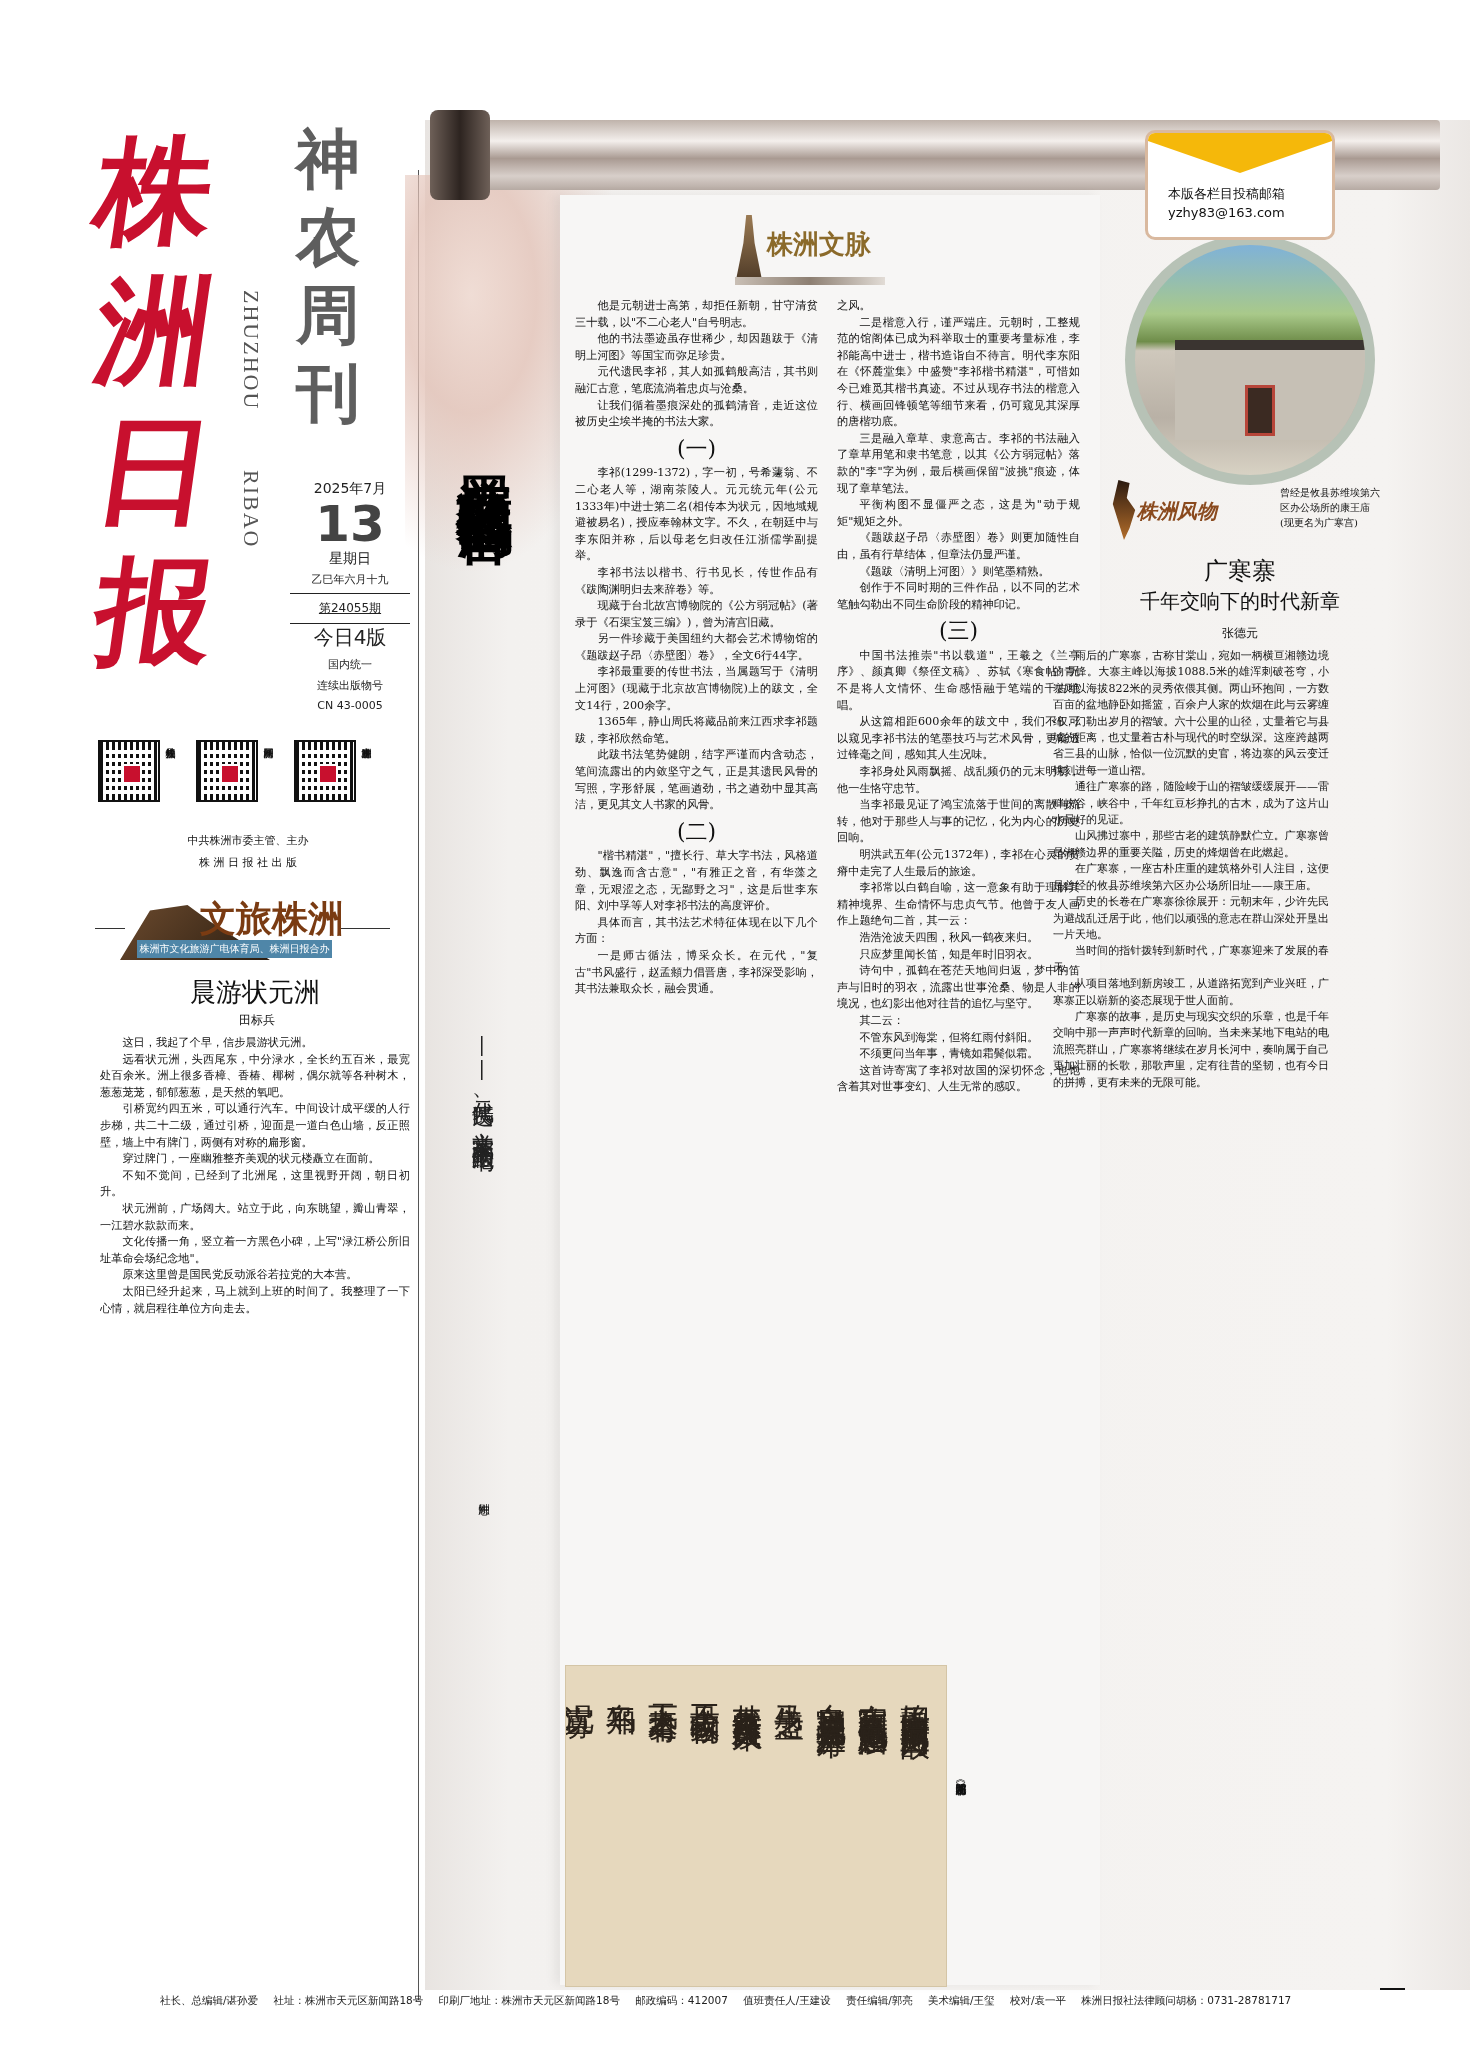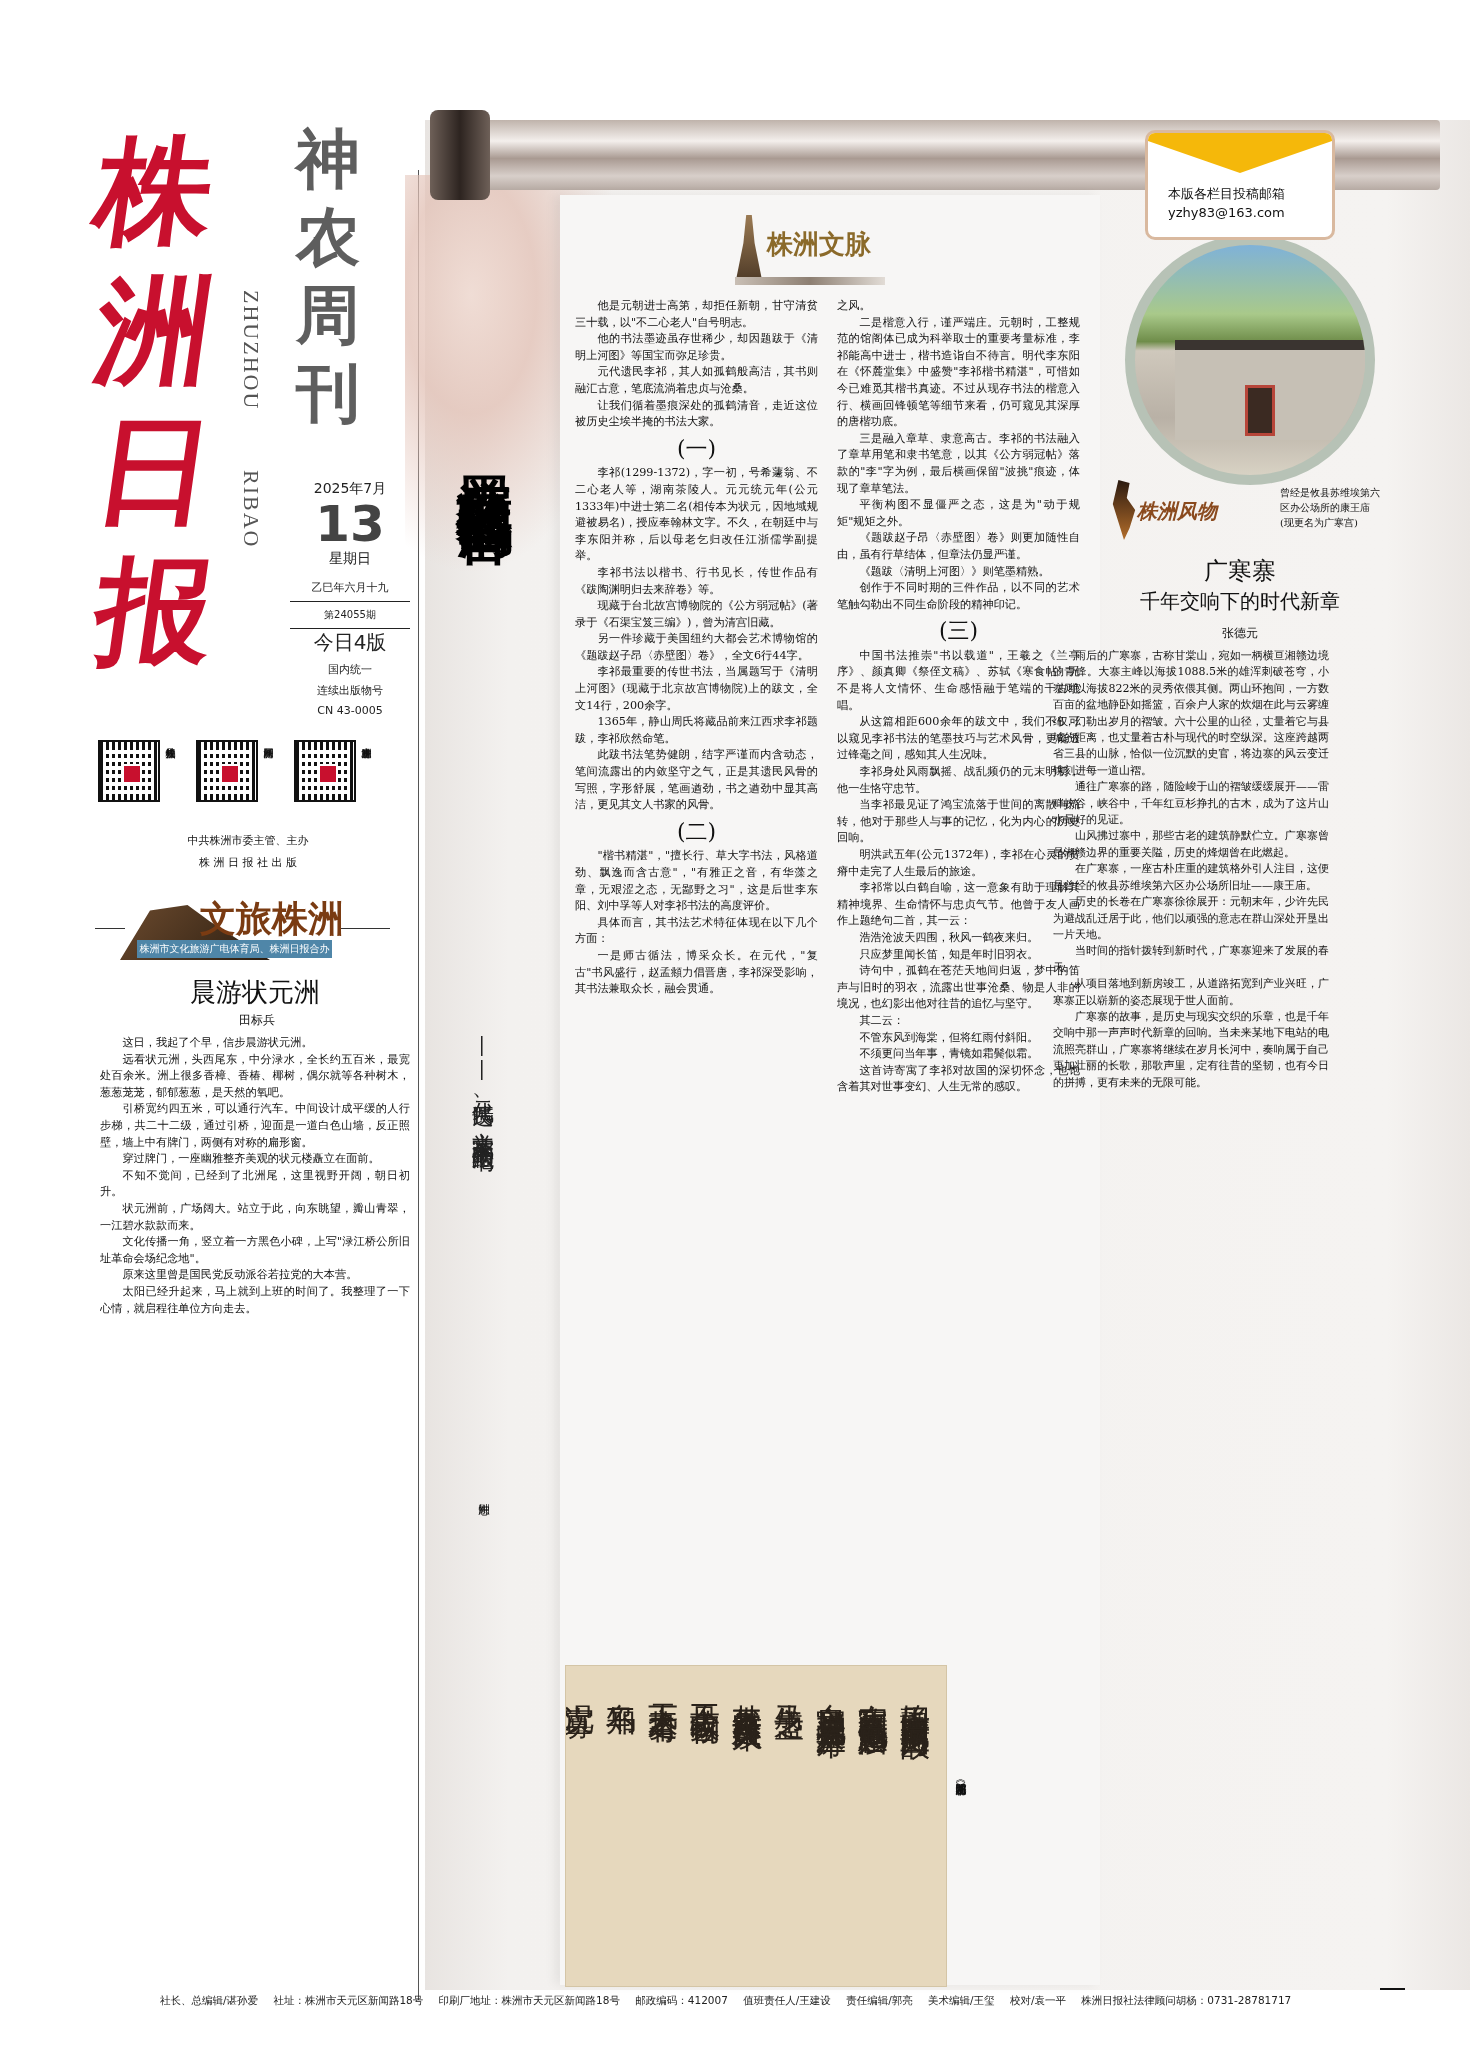--- a/index.html
+++ b/index.html
@@ -12,22 +12,22 @@
   .logo span{display:block;transform:skewX(-8deg);}
   .pinyin{left:238px;top:290px;writing-mode:vertical-rl;font-family:"Liberation Serif",serif;
     font-size:22px;color:#555;letter-spacing:2px;}
   .pinyin2{left:238px;top:470px;}
   .weekly{left:288px;top:120px;width:80px;font-size:64px;font-weight:bold;color:#5e5e5e;
     line-height:78px;text-align:center;}
   .dateblock{left:290px;top:480px;width:120px;text-align:center;color:#222;}
   .dateblock .ym{font-size:14px;}
   .dateblock .day{font-size:50px;font-weight:bold;color:#444;line-height:52px;}
   .dateblock .wk{font-size:14px;}
-  .dateblock .lunar{font-size:11px;margin-top:12px;padding-bottom:6px;border-bottom:1px solid #222;}
-  .dateblock .issue{font-size:10px;padding:6px 0;border-bottom:1px solid #222;}
+  .dateblock .lunar{font-size:11px;margin-top:4px;padding-bottom:6px;border-bottom:1px solid #222;}
+  .dateblock .issue{font-size:12px;padding:6px 0;border-bottom:1px solid #222;text-decoration:underline;}
   .dateblock .pages{font-size:20px;margin-top:0;}
   .dateblock .sm{font-size:11px;margin-top:6px;}
   .vline{left:418px;top:170px;width:1px;height:1830px;background:#555;}
   
   .qrrow{left:98px;top:740px;display:flex;gap:20px;}
   .qr{display:flex;align-items:flex-start;gap:4px;}
   .qrbox{width:62px;height:62px;background:
       repeating-linear-gradient(90deg,#111 0 3px,#fff 3px 6px),#fff;
       position:relative;border:2px solid #111;box-sizing:border-box;}
   .qrbox::before{content:"";position:absolute;inset:6px;background:

